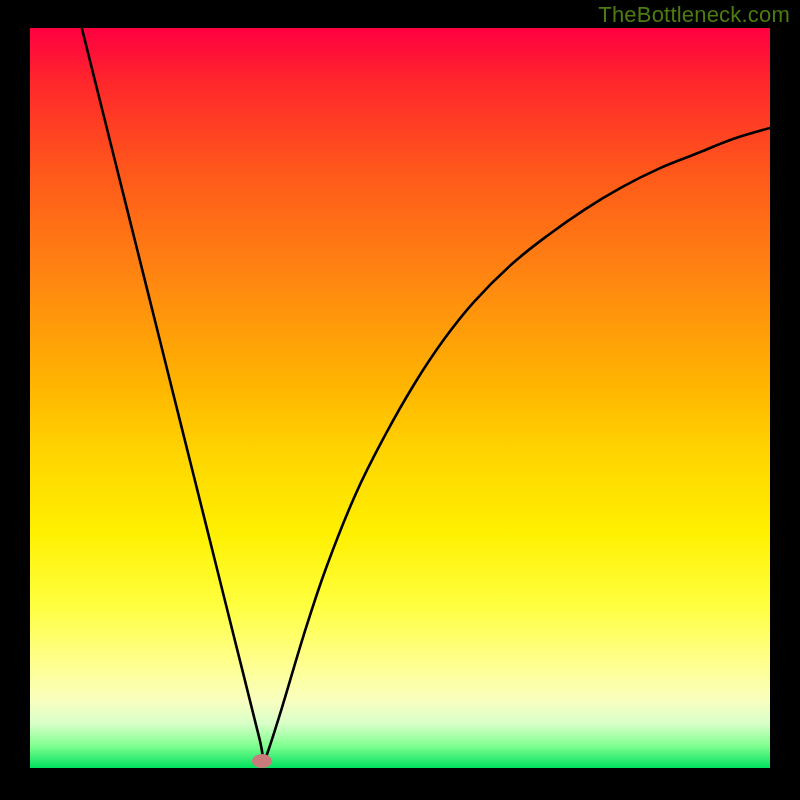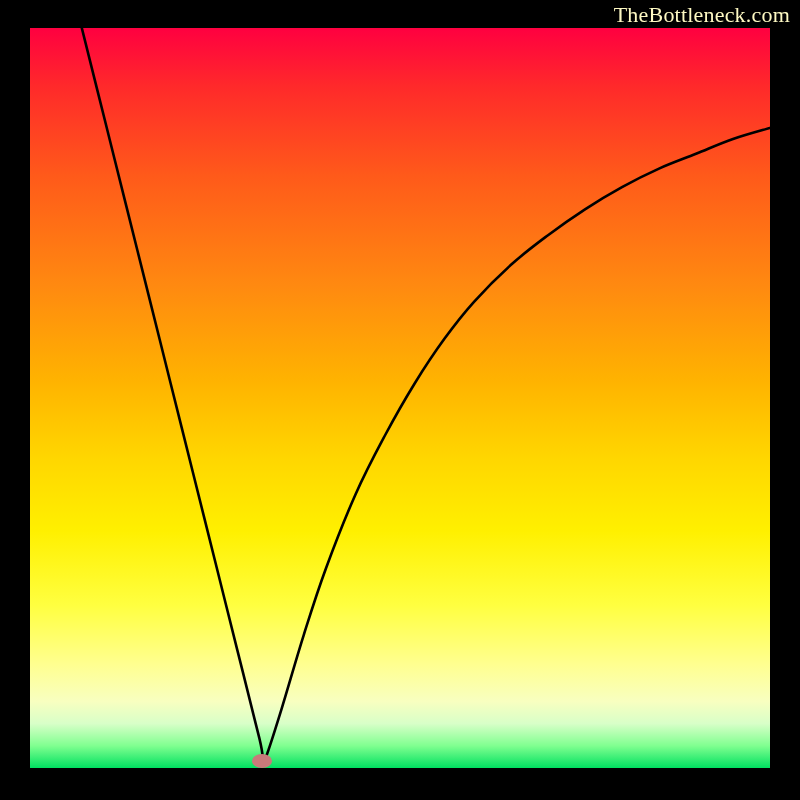--- a/index.html
+++ b/index.html
@@ -7,24 +7,24 @@
   .frame {
     position: relative;
     width: 800px;
     height: 800px;
     background: #000;
   }
   .watermark {
     position: absolute;
     top: 2px;
     right: 10px;
-    font-family: Liberation Serif, serif;
+    font-family: Liberation Sans, sans-serif;
     font-size: 22px;
     font-weight: 500;
-    color: #fef9c3;
+    color: #4d7c0f;
     letter-spacing: 0.2px;
   }
   .plot {
     position: absolute;
     left: 30px;
     top: 28px;
     width: 740px;
     height: 740px;
     background: linear-gradient(to bottom,
       #ff0040 0%,

